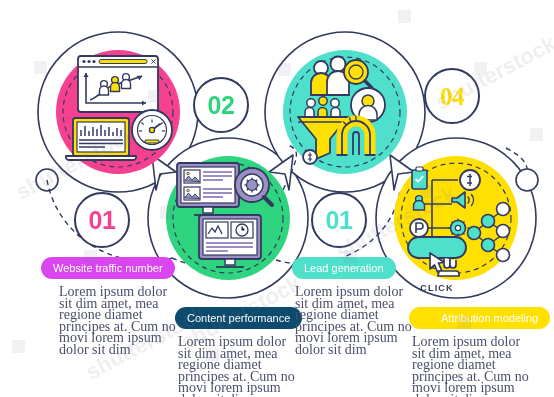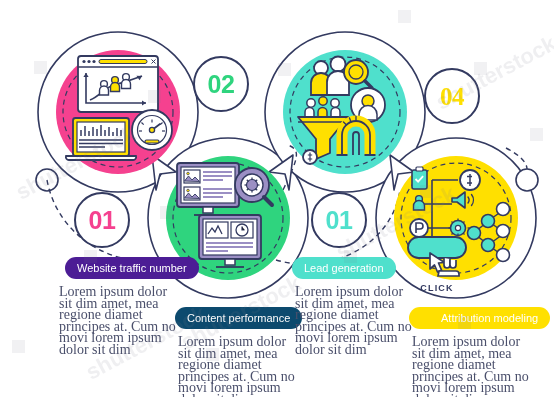--- a/index.html
+++ b/index.html
@@ -294,25 +294,25 @@
         <path d="M439 271 h17 a3 3 0 0 1 3 3 v2 h-21 z" fill="#ffffff" stroke="#333a60" stroke-width="1.7"></path>
       </g>
     </g>
   </svg>
 
   <div style="position:absolute;left:408px;top:237px;width:58px;height:21px;
               display:flex;align-items:center;justify-content:center;
               font-size:9px;font-weight:bold;letter-spacing:1.2px;color:#333a60;margin-top:40px;">CLICK</div>
 
   <div class="num-badge" style="left:74px;top:192px;width:52px;height:52px;font-size:25px;color:#f5418f;">01</div>
-  <div class="num-badge" style="left:193px;top:56px;width:52px;height:52px;font-size:25px;color:#2fd47e;">02</div>
+  <div class="num-badge" style="left:193px;top:77px;width:52px;height:52px;font-size:25px;color:#2fd47e;">02</div>
   <div class="num-badge" style="left:311px;top:192px;width:52px;height:52px;font-size:25px;color:#4fe0cc;">01</div>
   <div class="num-badge" style="left:424px;top:68px;width:52px;height:52px;font-size:25px;color:#ffe000;font-family:Liberation Serif, serif;">04</div>
 
-  <div class="pill" style="left:65px;top:257px;background:#4c1d95;">Website traffic number</div>
+  <div class="pill" style="left:41px;top:257px;background:#d946ef;">Website traffic number</div>
   <div class="pill" style="left:175px;top:307px;background:#0c4a6e;">Content performance</div>
   <div class="pill" style="left:292px;top:257px;background:#4fe0cc;">Lead generation</div>
   <div class="pill" style="left:409px;top:307px;background:#ffe000;padding-left:32px;">Attribution modeling</div>
 
   <div class="body-copy" style="left:59px;top:286px;">Lorem ipsum dolor sit dim amet, mea regione diamet principes at. Cum no movi lorem ipsum dolor sit dim</div>
   <div class="body-copy" style="left:178px;top:336px;">Lorem ipsum dolor sit dim amet, mea regione diamet principes at. Cum no movi lorem ipsum dolor sit dim</div>
   <div class="body-copy" style="left:295px;top:286px;">Lorem ipsum dolor sit dim amet, mea regione diamet principes at. Cum no movi lorem ipsum dolor sit dim</div>
   <div class="body-copy" style="left:412px;top:336px;">Lorem ipsum dolor sit dim amet, mea regione diamet principes at. Cum no movi lorem ipsum dolor sit dim</div>
 
   <div class="layer" style="pointer-events:none;">

